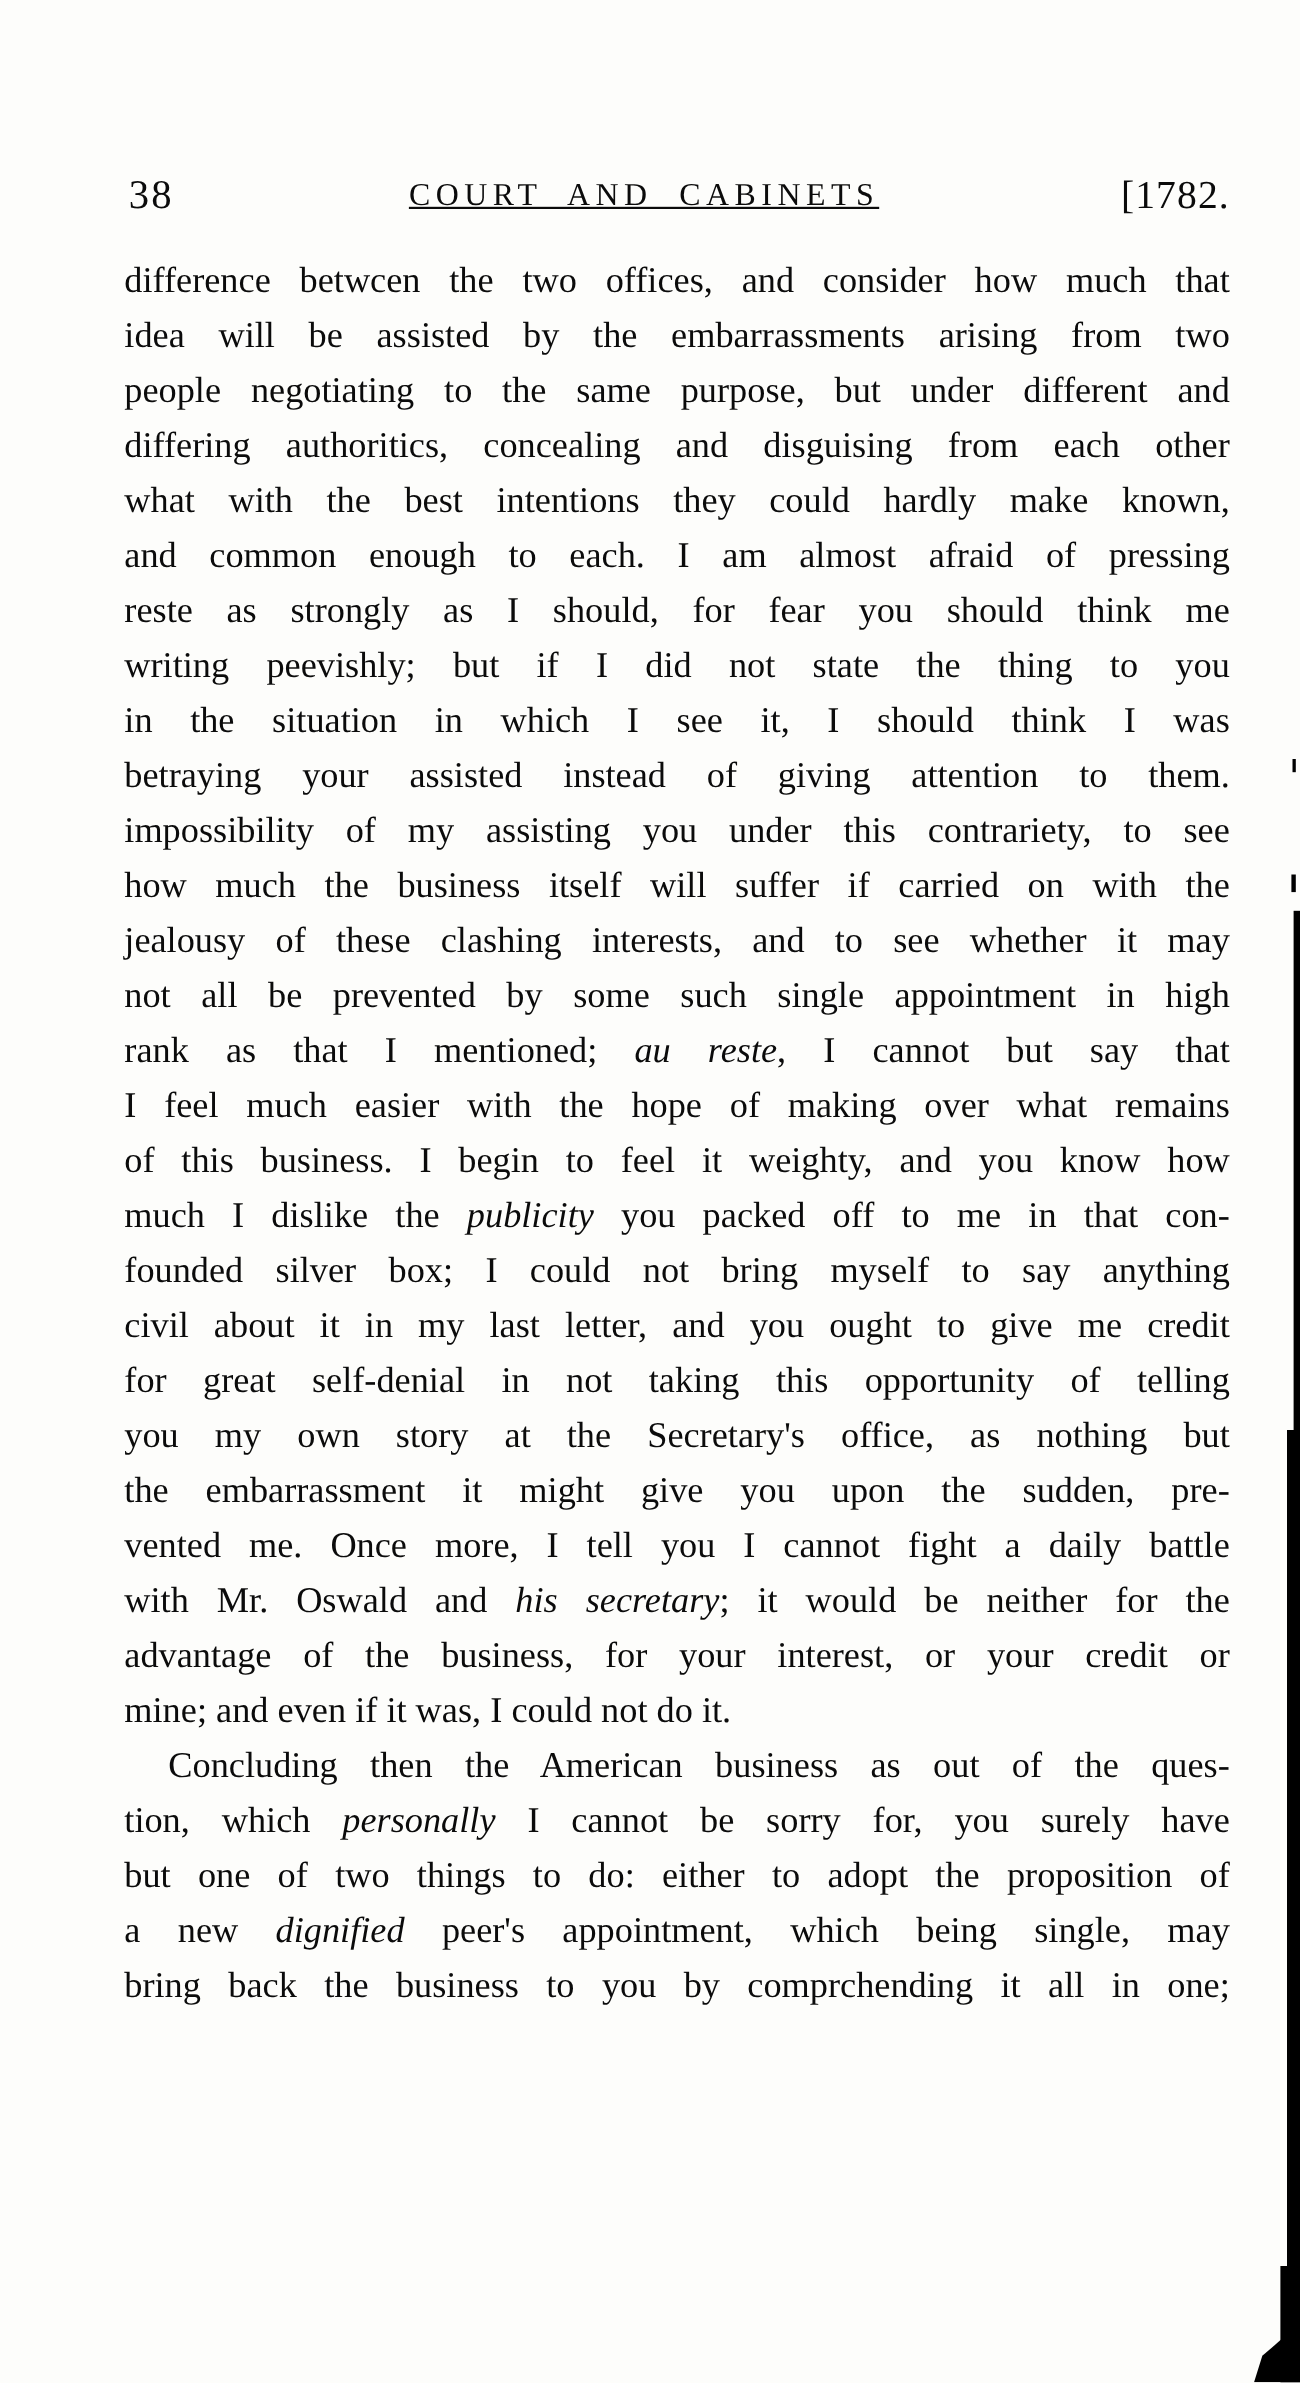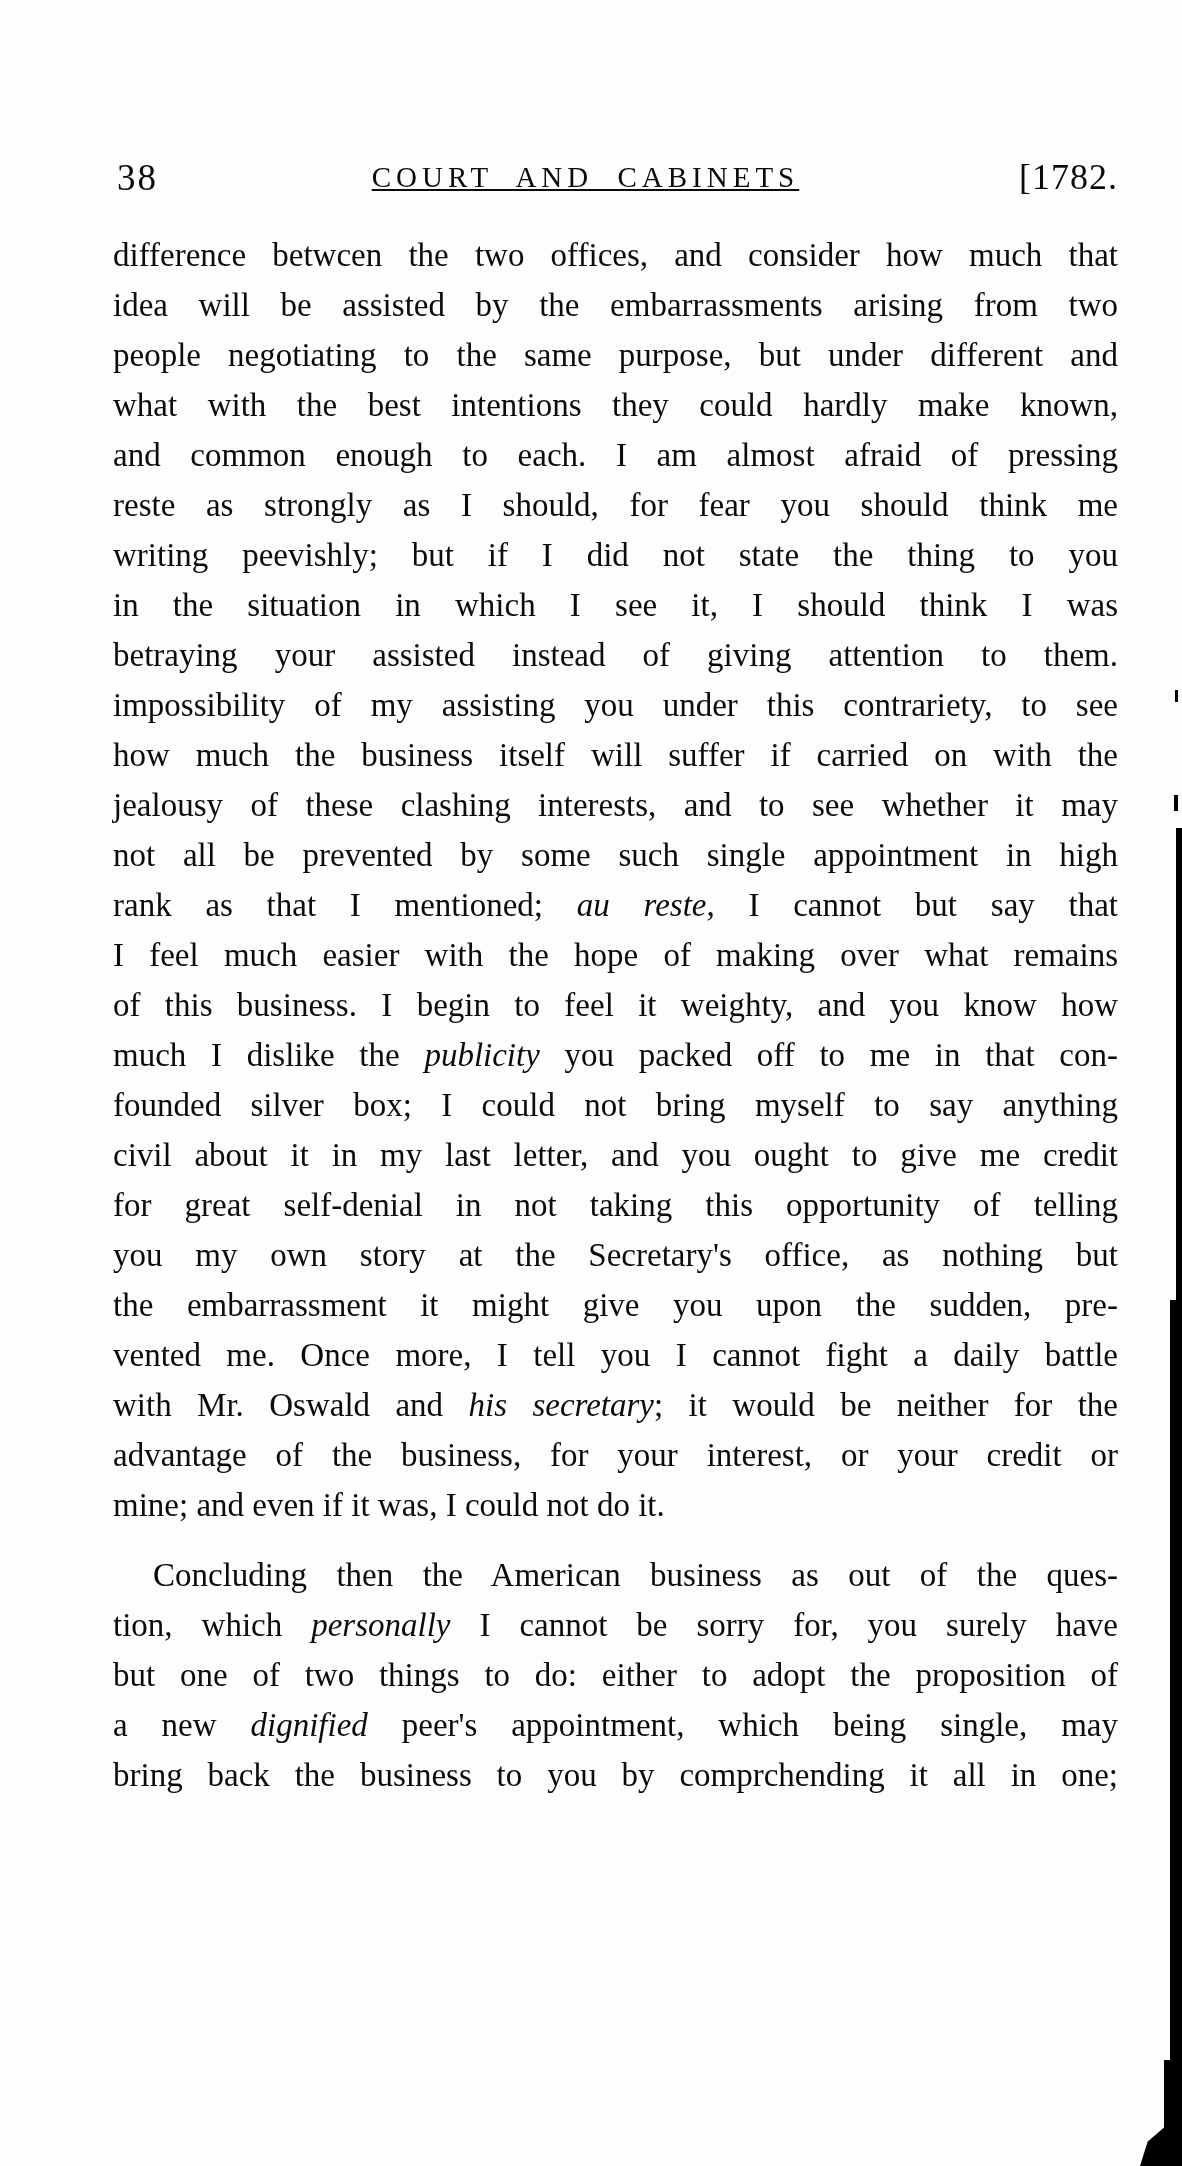--- a/index.html
+++ b/index.html
@@ -42,21 +42,21 @@
   }
   .line {
     height: 50px; line-height: 50px;
     text-align: justify;
     text-align-last: justify;
     -moz-text-align-last: justify;
     white-space: nowrap;
     overflow: visible;
   }
   .line.short { text-align-last: left; -moz-text-align-last: left; white-space: normal; }
-  .line.indent { text-indent: 40px; margin-top: 20px; }
+  .line.indent { text-indent: 40px; }
   .line i { font-style: italic; }
 
   
   .artifact { position: absolute; background: #000; }
   .blob {
     position: absolute; background: #000;
     clip-path: polygon(100% 0, 100% 100%, 0 100%, 18% 55%, 55% 30%);
   }
 </style>
 </head>
@@ -67,20 +67,21 @@
   <div class="header">
     <span class="page-number">38</span>
     <span class="running-title">COURT AND CABINETS</span>
     <span class="year-marker">[1782.</span>
   </div>
 
   <div class="body-text">
       <div class="line">difference betwcen the two offices, and consider how much that</div>
       <div class="line">idea will be assisted by the embarrassments arising from two</div>
       <div class="line">people negotiating to the same purpose, but under different and</div>
+      <div class="line">differing authoritics, concealing and disguising from each other</div>
       <div class="line">what with the best intentions they could hardly make known,</div>
       <div class="line">and common enough to each.  I am almost afraid of pressing</div>
       <div class="line">reste as strongly as I should, for fear you should think me</div>
       <div class="line">writing peevishly; but if I did not state the thing to you</div>
       <div class="line">in the situation in which I see it, I should think I was</div>
       <div class="line">betraying your assisted instead of giving attention to them.</div>
       <div class="line">impossibility of my assisting you under this contrariety, to see</div>
       <div class="line">how much the business itself will suffer if carried on with the</div>
       <div class="line">jealousy of these clashing interests, and to see whether it may</div>
       <div class="line">not all be prevented by some such single appointment in high</div>

